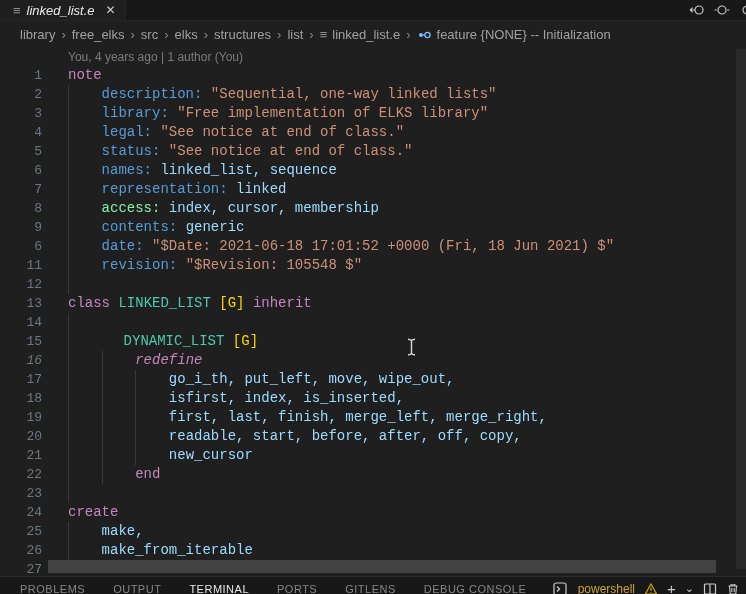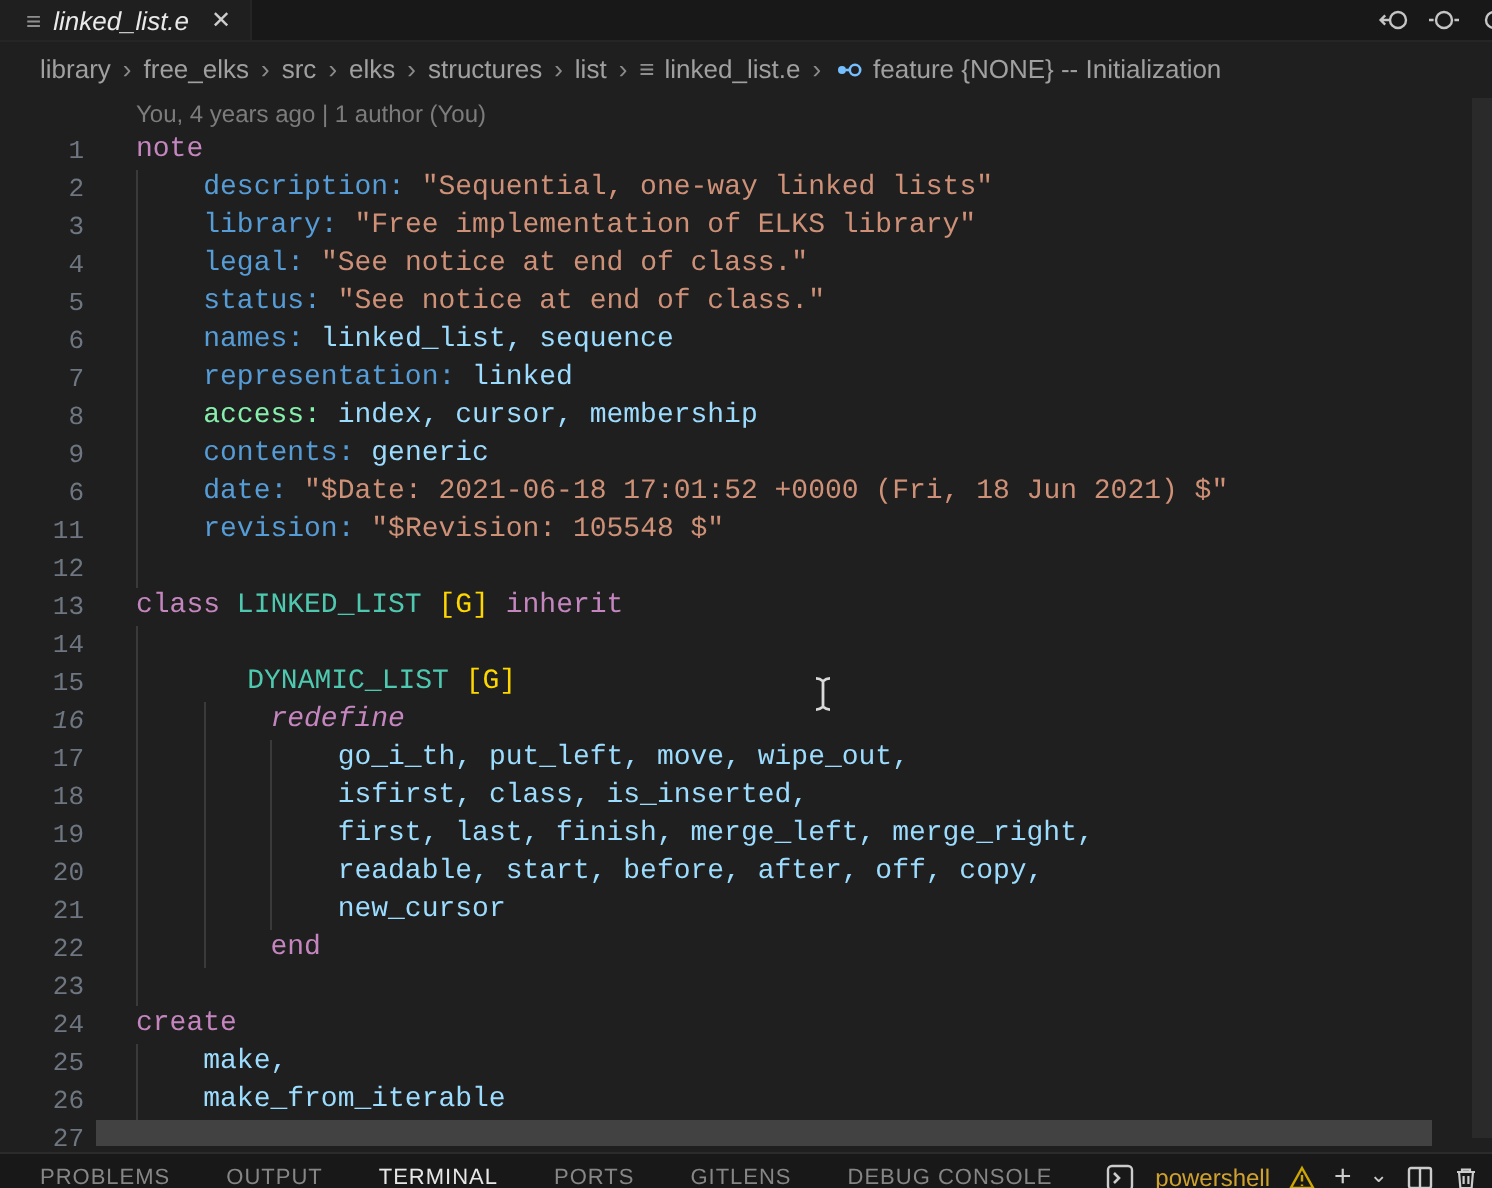--- a/index.html
+++ b/index.html
@@ -199,21 +199,21 @@
         <span class="guide" style="left: 68px;"></span>
         <span class="guide" style="left: 101.6px;"></span>
         <span class="guide" style="left: 135.2px;"></span>
         <span class="lc"><span>            </span><span style="color: rgb(156, 220, 254);">go_i_th, put_left, move, wipe_out,</span></span>
       </div>
       <div class="code-line" style="top: 342px;">
         <span class="ln">18</span>
         <span class="guide" style="left: 68px;"></span>
         <span class="guide" style="left: 101.6px;"></span>
         <span class="guide" style="left: 135.2px;"></span>
-        <span class="lc"><span>            </span><span style="color: rgb(156, 220, 254);">isfirst, class, is_inserted,</span></span>
+        <span class="lc"><span>            </span><span style="color: rgb(156, 220, 254);">isfirst, index, is_inserted,</span></span>
       </div>
       <div class="code-line" style="top: 361px;">
         <span class="ln">19</span>
         <span class="guide" style="left: 68px;"></span>
         <span class="guide" style="left: 101.6px;"></span>
         <span class="guide" style="left: 135.2px;"></span>
         <span class="lc"><span>            </span><span style="color: rgb(156, 220, 254);">first, last, finish, merge_left, merge_right,</span></span>
       </div>
       <div class="code-line" style="top: 380px;">
         <span class="ln">20</span>

